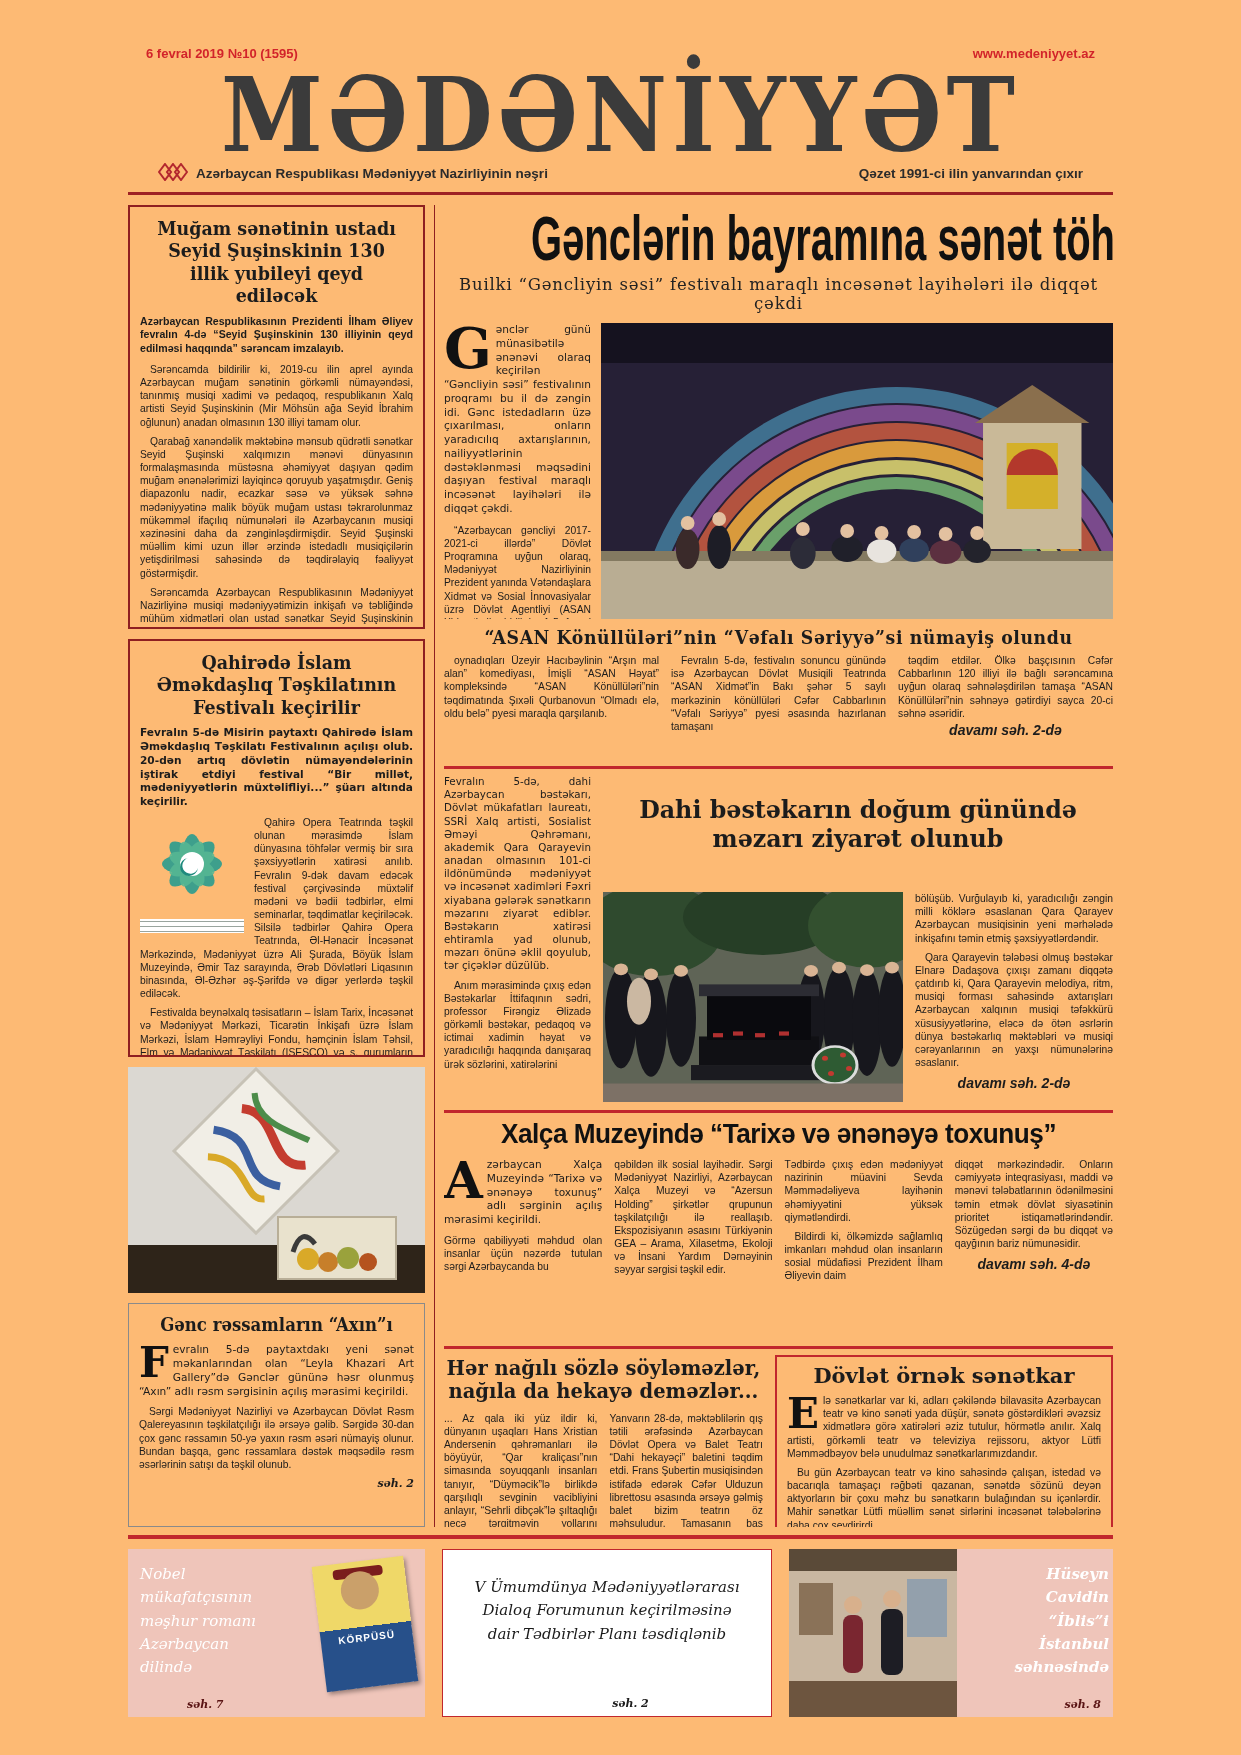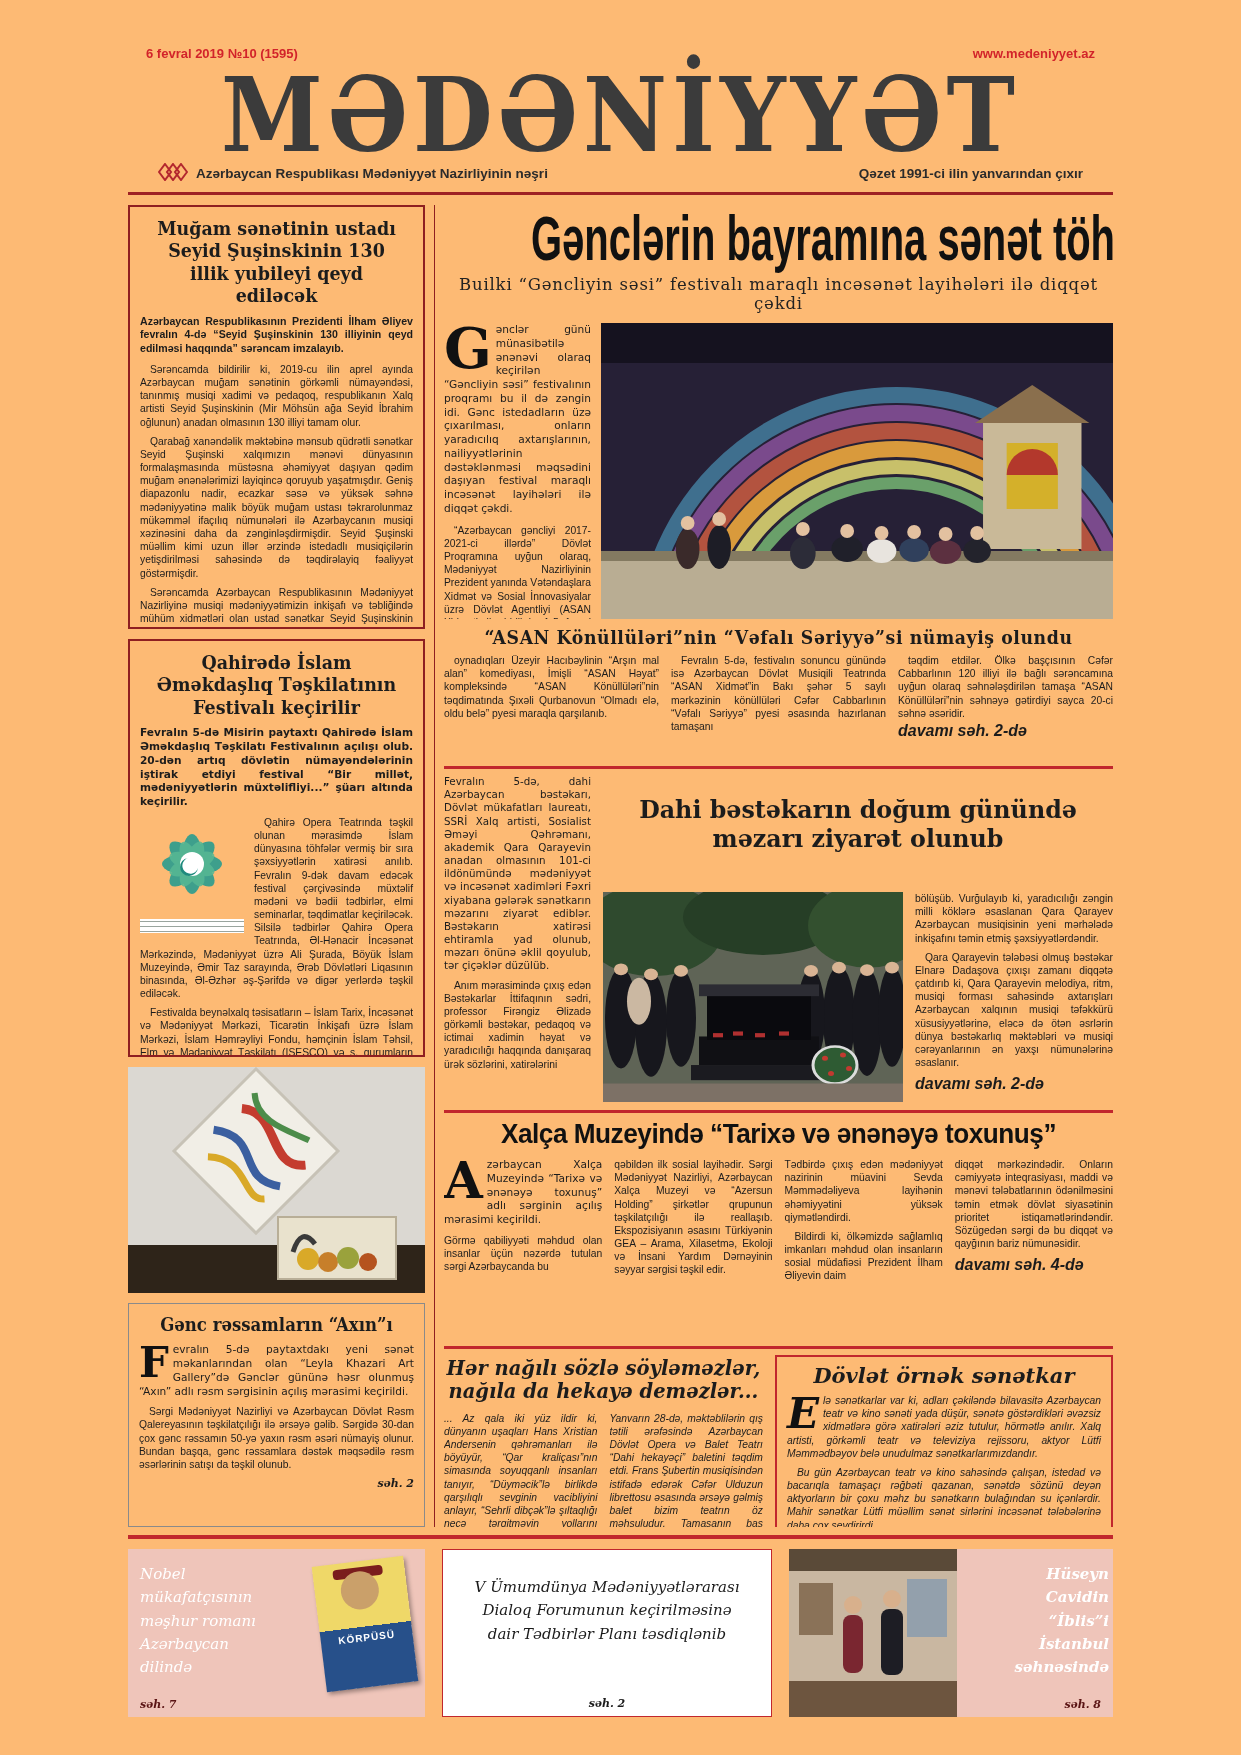--- a/index.html
+++ b/index.html
@@ -32,41 +32,41 @@
            color:#222;margin:2px 0 10px 0;}
   .main-row{display:grid;grid-template-columns:147px 1fr;gap:10px;height:296px;}
   .colclip{overflow:hidden;}
   .dropcap{float:left;font-family:"DejaVu Serif",serif;font-weight:bold;font-size:56px;line-height:46px;
            margin:2px 4px 0 0;color:#111;}
   .dropcap.small{font-size:42px;line-height:36px;}
   .photo{position:relative;overflow:hidden;background:#777;}
   .caption-title{font-family:"DejaVu Serif",serif;font-size:18px;letter-spacing:.6px;text-align:center;
                  font-weight:bold;margin:8px 0 6px 0;transform:scaleX(.96);}
   .cap-cols{display:grid;grid-template-columns:1fr 1fr 1fr;gap:12px;height:104px;overflow:hidden;}
-  .more{font-size:16px;font-weight:bold;font-style:italic;text-align:left;margin-top:2px;}
+  .more{font-size:14px;font-weight:bold;font-style:italic;text-align:center;margin-top:2px;}
   
   .dahi{border-top:3px solid #c1272d;margin-top:8px;padding-top:6px;height:336px;box-sizing:border-box;overflow:hidden;}
   .dahi-grid{display:grid;grid-template-columns:147px 300px 1fr;grid-template-rows:auto 1fr;gap:18px 12px;height:100%;}
   .dahi-left{grid-row:1 / span 2;overflow:hidden;}
   .dahi-title{grid-column:2 / span 2;font-family:"DejaVu Serif",serif;font-weight:bold;font-size:25px;
               line-height:1.15;text-align:center;transform:scaleX(.95);}
   .dahi-photo{grid-column:2;}
   .dahi-right{grid-column:3;overflow:hidden;}
   
   .xalca{border-top:3px solid #c1272d;margin-top:8px;padding-top:4px;height:228px;box-sizing:border-box;overflow:hidden;}
   .xalca-title{font-weight:bold;font-size:27px;text-align:center;transform:scaleX(.97);letter-spacing:-.5px;margin:2px 0 8px 0;color:#111;}
   .xalca-cols{display:grid;grid-template-columns:1fr 1fr 1fr 1fr;gap:12px;height:172px;overflow:hidden;}
   
   .bottom-main{display:grid;grid-template-columns:1fr 1.06fr;gap:12px;border-top:3px solid #c1272d;
-               margin-top:8px;padding-top:6px;height:236px;box-sizing:border-box;overflow:hidden;font-style:italic;}
+               margin-top:8px;padding-top:6px;height:236px;box-sizing:border-box;overflow:hidden;}
   .nagil-title{font-family:"DejaVu Serif",serif;font-weight:bold;font-size:19.5px;line-height:1.2;text-align:center;margin:2px 0 8px 0;}
   .nagil-cols{display:grid;grid-template-columns:1fr 1fr;gap:12px;height:168px;overflow:hidden;}
   .sanat-box{border:2px solid #c1272d;padding:6px 10px;box-sizing:border-box;overflow:hidden;}
   .sanat-title{font-family:"DejaVu Serif",serif;font-weight:bold;font-size:21px;text-align:center;margin:0 0 6px 0;}
-  .pageref{font-family:"DejaVu Serif",serif;font-weight:bold;font-style:italic;font-size:11px;text-align:right;}
+  .pageref{font-family:"DejaVu Serif",serif;font-weight:bold;font-style:italic;font-size:11px;text-align:right;margin-left:47px;}
   
   .strip{display:grid;grid-template-columns:297px 330px 1fr;gap:17px;margin-top:10px;height:168px;}
   .teaser{position:relative;box-sizing:border-box;overflow:hidden;}
   .teaser.pink{background:#efc5ba;}
   .teaser.white{border:1px solid #c1272d;background:#fff;}
   .script{font-family:"DejaVu Serif",serif;font-style:italic;font-size:15px;line-height:1.55;}
   .t1-text{color:#fff;width:118px;padding:14px 0 0 12px;}
   .t2-text{color:#1a1a1a;text-align:center;padding:26px 26px 0 26px;}
   .t3-text{color:#fff;width:118px;padding:14px 4px 0 0;margin-left:auto;text-align:right;font-weight:bold;}
   .teaser .pageref{position:absolute;bottom:6px;}

